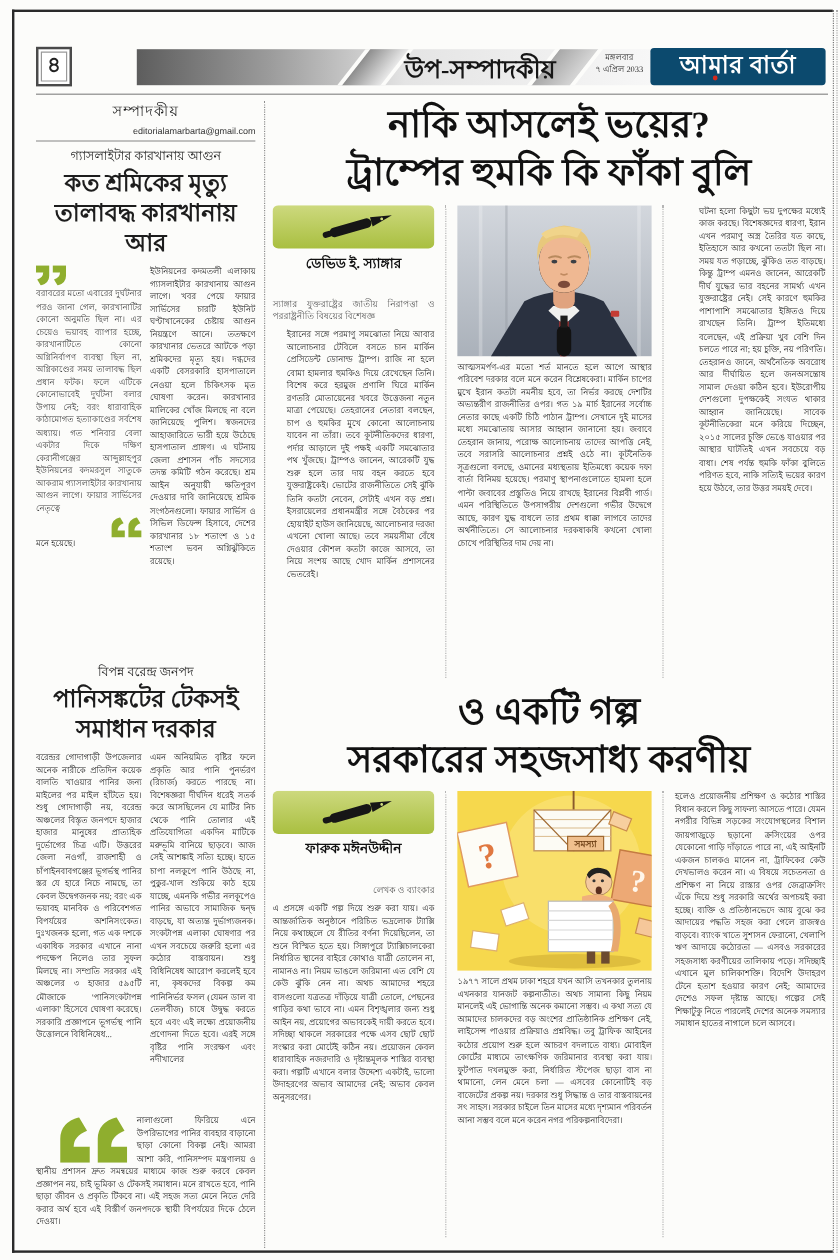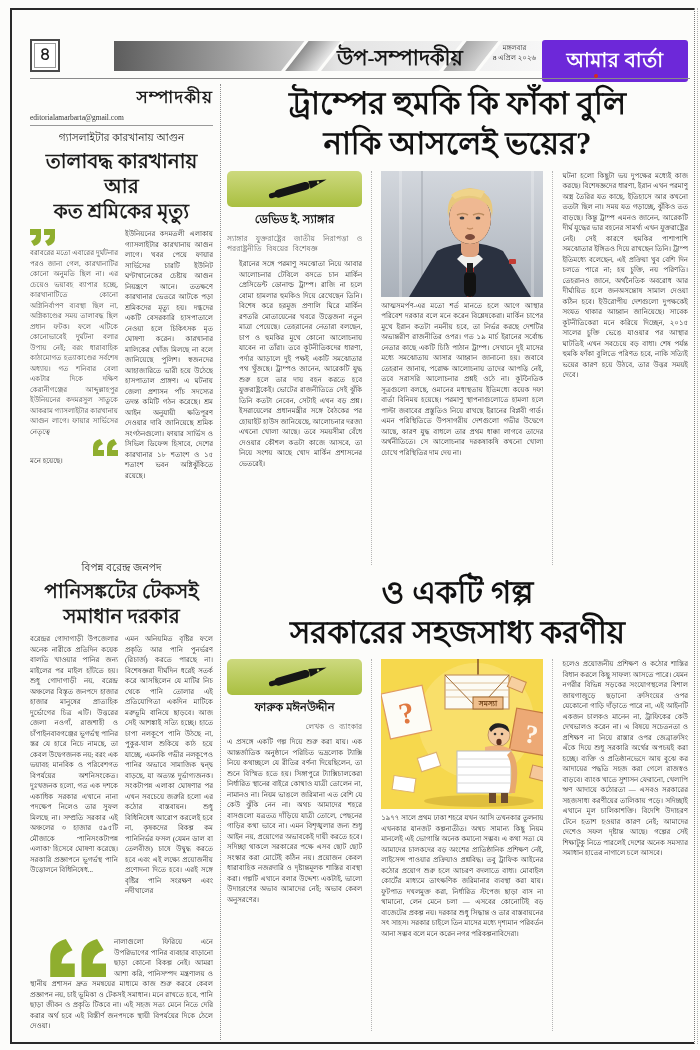--- a/index.html
+++ b/index.html
@@ -16,28 +16,28 @@
 
   
   .masthead { position:absolute; left:30px; top:38px; width:658px; height:36px; }
   .pagenum { position:absolute; left:0; top:1px; width:30px; height:33px; border:2px solid #4a4a4a; box-shadow:inset 0 0 0 2px #fff, inset 0 0 0 3px #999; display:flex; align-items:center; justify-content:center; font-size:18px; font-weight:bold; color:#222; background:#fff; }
   .head-bar { position:absolute; left:36px; top:3px; width:430px; height:30px; background:linear-gradient(90deg,#5d5d5d 0%,#9c9c9c 26%,#e4e4e4 52%,#f7f7f7 100%); overflow:hidden;margin-left:48px; }
   .slash { position:absolute; top:-4px; width:40px; height:40px; transform:skewX(-38deg); background:linear-gradient(90deg,#8d8d8d,#e8e8e8); border-left:4px solid #fcfcfa; border-right:4px solid #fcfcfa; }
   .slash.s1 { left:178px; }
   .slash.s2 { left:336px; background:linear-gradient(90deg,#a8a8a8,#d5d5d5); }
   .head-bar-title { position:absolute; left:196px; top:1px; width:180px; text-align:center; font-size:21px; font-weight:bold; color:#161616; }
   .dateblock { position:absolute; right:152px; top:6px; text-align:center; font-size:7px; line-height:1.4; color:#222; }
-  .logo { position:absolute; right:0; top:2px; width:146px; height:42px; background:#6d28d9; border-radius:3px; display:flex; align-items:center; justify-content:center; color:#fff; font-size:20px; font-weight:bold; letter-spacing:.5px; }
+  .logo { position:absolute; right:0; top:2px; width:146px; height:31px; background:#0c4a6e; border-radius:3px; display:flex; align-items:center; justify-content:center; color:#fff; font-size:20px; font-weight:bold; letter-spacing:.5px; }
   .logo-dot { position:absolute; left:52px; bottom:4px; width:4px; height:4px; border-radius:50%; background:#d42a1e; }
   .head-rule { position:absolute; left:30px; right:10px; top:78px; border-top:1px solid #8a8a8a; }
 
   
   .edcol { position:absolute; left:30px; top:84px; width:183px; height:952px; overflow:hidden; color:#1d1d1d; }
-  .ed-mast { text-align:right; font-size:17px; font-weight:bold; letter-spacing:1px; }
-  .ed-email { text-align:left; font-size:7.5px; font-family:Liberation Serif, serif; color:#333; margin-top:1px; }
+  .ed-mast { text-align:center; font-size:12px; font-weight:normal; letter-spacing:1px; }
+  .ed-email { text-align:right; font-size:7.5px; font-family:Liberation Sans, sans-serif; color:#333; margin-top:1px; }
   .ed-hr { border-top:1px solid #999; margin:3px 0; }
   .kicker { text-align:center; font-size:10.5px; padding:1px 0 2px; }
   .ed-h { text-align:center; font-size:20px; font-weight:bold; line-height:1.25; }
   .twocol { display:flex; gap:7px; overflow:hidden; margin-top:5px; }
   .subcol { width:88px; font-size:7px; line-height:1.5; text-align:justify; color:#222; }
   .body1 { height:330px; }
   .body2 { height:298px; }
   .quote-txt { color:#3e3e3e; }
   .qmark { display:block; }
   .qmark.open { margin:0 0 2px 0; }
@@ -52,27 +52,27 @@
   .oped-h { text-align:center; font-weight:bold; color:#111; font-size:31px; line-height:1.3; }
   .cols { display:flex; margin-top:6px; }
   .col { overflow:hidden; }
   .col + .col { border-left:1px dotted #b5b5b5; padding-left:9px; margin-left:9px; }
   .colA { width:140px; }
   .colB { width:178px; }
   .colC { width:140px; }
   .row1 { height:394px; }
   .row2 { height:372px; }
   .bodytxt { font-size:7px; line-height:1.5; text-align:justify; color:#222; margin-top:4px; }
-  .h-row1A { height:236px;margin-left:12px; } .h-row1B { height:258px; } .h-row1C { height:388px; }
+  .h-row1A { height:236px;margin-left:12px; } .h-row1B { height:258px; } .h-row1C { height:388px;margin-left:20px; }
   .h-row2A { height:274px; } .h-row2B { height:212px; } .h-row2C { height:366px; }
 
   .author-card { text-align:center; }
   .pen-bar { height:36px; background:linear-gradient(#cdd97e,#a9bf40); border-radius:5px; display:flex; align-items:center; justify-content:center; }
   .au-name { font-size:11.5px; font-weight:bold; margin-top:4px; color:#111; }
-  .au-bio { font-size:7.5px; color:#555; line-height:1.45; text-align:justify; margin-top:4px;font-family:Liberation Mono, monospace; }
+  .au-bio { font-size:7.5px; color:#555; line-height:1.45; text-align:justify; margin-top:19px; }
   .photo-wrap, .illo-wrap { width:100%; }
   .photo-wrap svg, .illo-wrap svg { display:block; }
   .oped2-gap { margin-top:8px; }
 </style>
 </head>
 <body>
 
 <div class="page">
   <div class="rule-top"></div>
   <div class="rule-left"></div>
@@ -82,37 +82,37 @@
 
   <header class="masthead">
     <div class="pagenum">৪</div>
     <div class="head-bar">
       <div class="slash s1"></div>
       <div class="slash s2"></div>
       <div class="head-bar-title">উপ-সম্পাদকীয়</div>
     </div>
     <div class="dateblock">
       <div>মঙ্গলবার</div>
-      <div>8 এপ্রিল ২০২৬</div>
+      <div>৭ এপ্রিল 2033</div>
     </div>
     <div class="logo">
       <span>আমার বার্তা</span>
       <span class="logo-dot"></span>
     </div>
   </header>
   <div class="head-rule"></div>
 
   <aside class="edcol">
     <div class="ed-mast">সম্পাদকীয়</div>
     <div class="ed-email">editorialamarbarta@gmail.com</div>
     <div class="ed-hr"></div>
     <div class="kicker">গ্যাসলাইটার কারখানায় আগুন</div>
     <h2 class="ed-h">
+      <span style="display:block">কত শ্রমিকের মৃত্যু</span>
       <span style="display:block">তালাবদ্ধ কারখানায় আর</span>
-      <span style="display:block">কত শ্রমিকের মৃত্যু</span>
     </h2>
     <div class="twocol body1">
       <div class="subcol">
         <svg class="qmark open" width="26" height="17" viewBox="0 0 26 17">
           <path fill="#8fae2e" d="M11,0 L11,9 Q11,15 4,17 L1,12 Q6,10 6,6 L0,6 L0,0 Z"></path>
           <path fill="#8fae2e" d="M25,0 L25,9 Q25,15 18,17 L15,12 Q20,10 20,6 L14,6 L14,0 Z"></path>
         </svg>
         <span class="quote-txt">বরাবরের মতো এবারের দুর্ঘটনার পরও জানা গেল, কারখানাটির কোনো অনুমতি ছিল না। এর চেয়েও ভয়াবহ ব্যাপার হচ্ছে, কারখানাটিতে কোনো অগ্নিনির্বাপণ ব্যবস্থা ছিল না, অগ্নিকাণ্ডের সময় তালাবদ্ধ ছিল প্রধান ফটক। ফলে এটিকে কোনোভাবেই দুর্ঘটনা বলার উপায় নেই; বরং ধারাবাহিক কাঠামোগত হত্যাকাণ্ডের সর্বশেষ অধ্যায়। গত শনিবার বেলা একটার দিকে দক্ষিণ কেরানীগঞ্জের আব্দুল্লাহপুর ইউনিয়নের কদমরসুল সাতুকে আকরাম গ্যাসলাইটার কারখানায় আগুন লাগে। ফায়ার সার্ভিসের নেতৃত্বে</span>
         <svg class="qmark close" width="26" height="17" viewBox="0 0 26 17">
           <g transform="rotate(180 13 8.5)">
@@ -143,22 +143,22 @@
       <span>নালাগুলো ফিরিয়ে এনে উপরিভাগের পানির ব্যবহার বাড়ানো ছাড়া কোনো বিকল্প নেই। আমরা আশা করি, পানিসম্পদ মন্ত্রণালয় ও স্থানীয় প্রশাসন দ্রুত সমন্বয়ের মাধ্যমে কাজ শুরু করবে কেবল প্রজ্ঞাপন নয়, চাই ভূমিকা ও টেকসই সমাধান। মনে রাখতে হবে, পানি ছাড়া জীবন ও প্রকৃতি টিকবে না। এই সহজ সত্য মেনে নিতে দেরি করার অর্থ হবে এই বিস্তীর্ণ জনপদকে স্থায়ী বিপর্যয়ের দিকে ঠেলে দেওয়া।</span>
     </div>
   </aside>
 
   <div class="vsep-main"></div>
 
   <main class="main">
 
     <article>
       <h1 class="oped-h">
+        <span style="display:block">নাকি আসলেই ভয়ের?</span>
         <span style="display:block">ট্রাম্পের হুমকি কি ফাঁকা বুলি</span>
-        <span style="display:block">নাকি আসলেই ভয়ের?</span>
       </h1>
       <div class="cols row1">
         <div class="col colA">
           <div class="author-card">
             <div class="pen-bar">
               <svg width="78" height="26" viewBox="0 0 78 26">
                 <g transform="rotate(-16 39 13)">
                   <rect x="18" y="9" width="36" height="8" rx="4" fill="#161616"></rect>
                   <path d="M54,9 L72,12.5 L54,17 Z" fill="#161616"></path>
                   <circle cx="63" cy="13" r="1.2" fill="#cdd97e"></circle>

